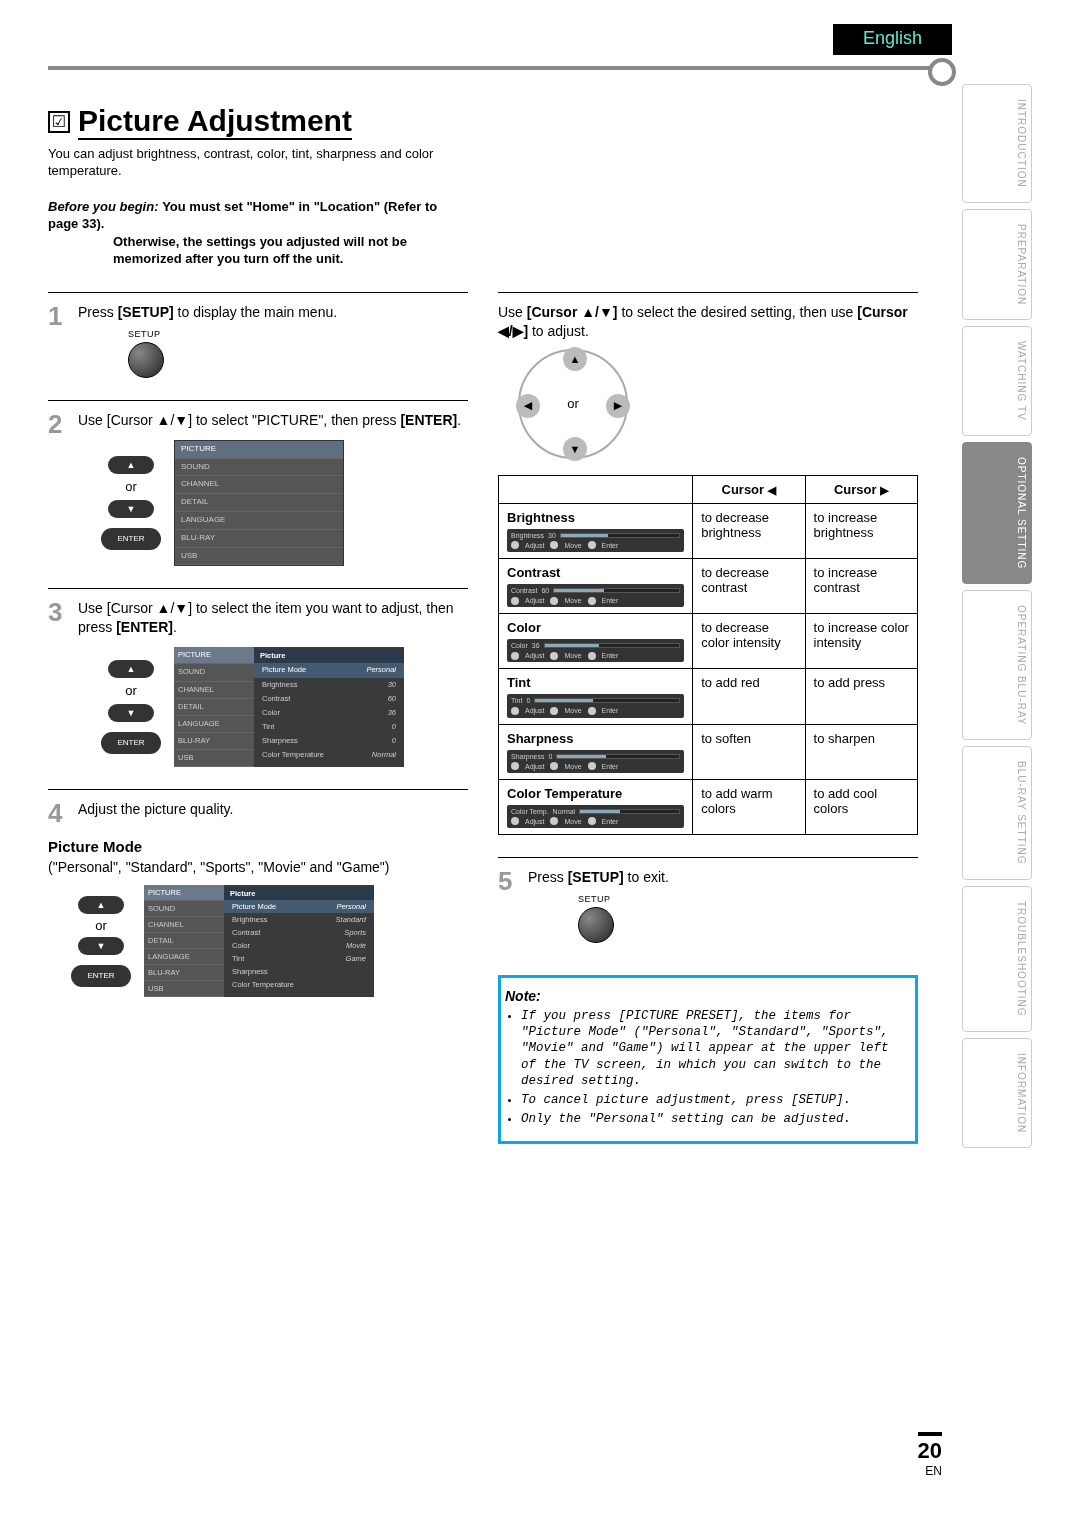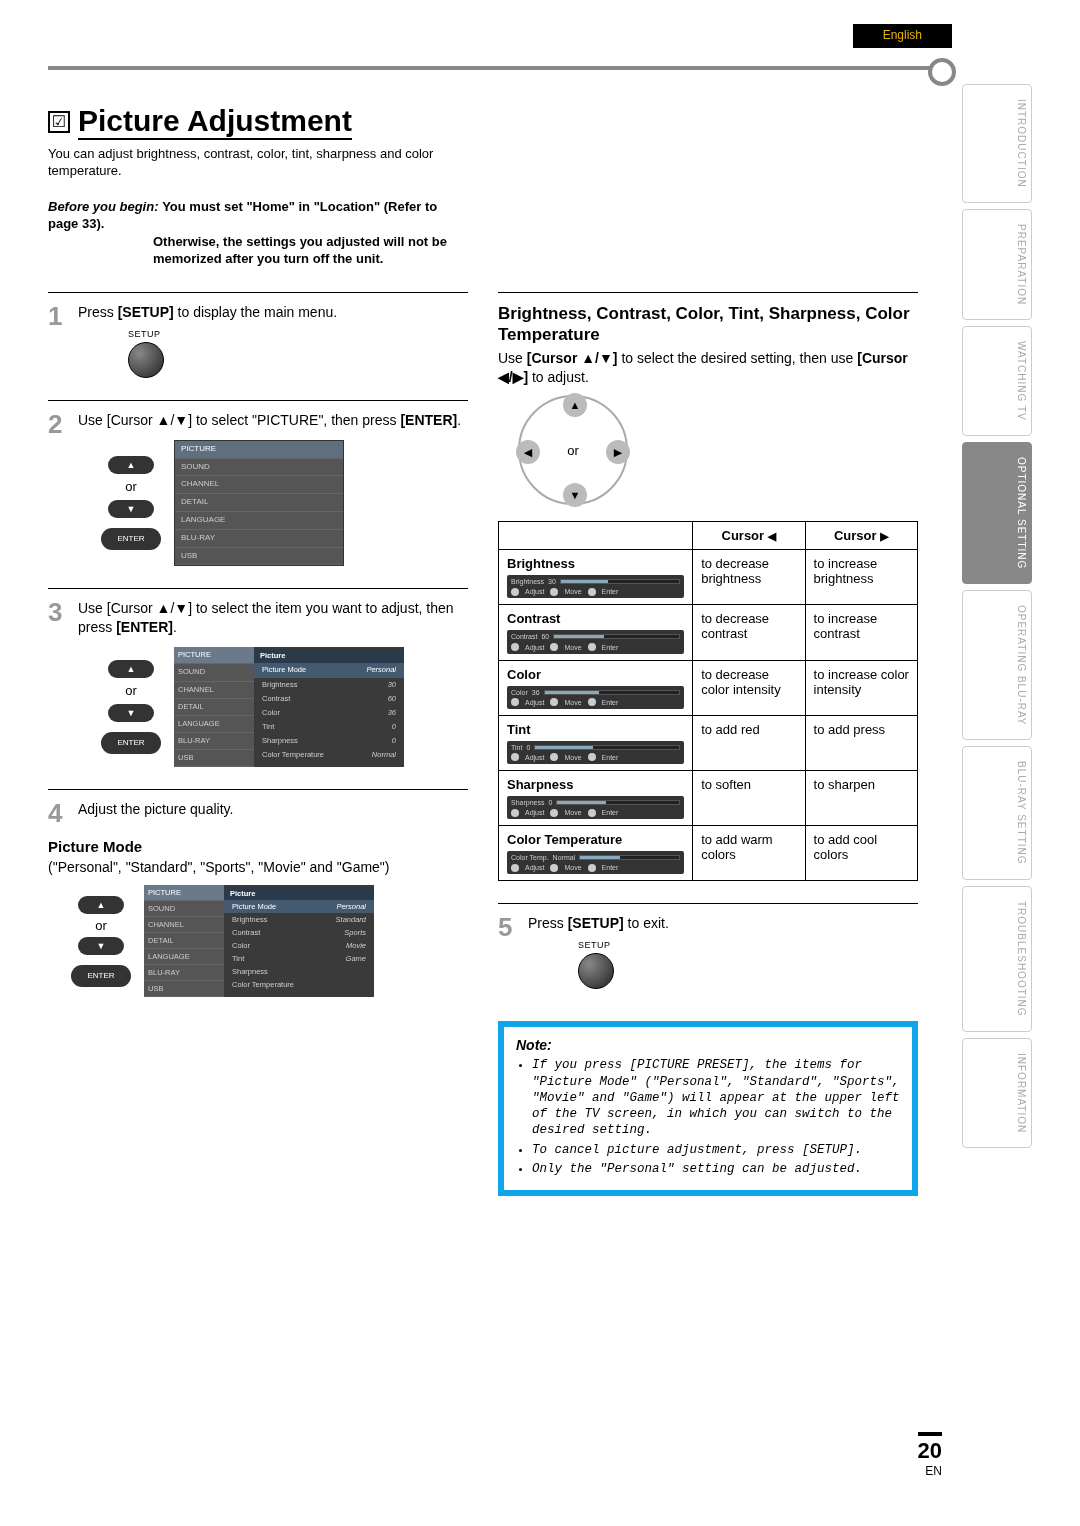--- a/index.html
+++ b/index.html
@@ -11,23 +11,23 @@
     position: relative;
     color: #000;
   }
   .page {
     position: absolute;
     left: 48px; top: 24px; right: 48px; bottom: 48px;
   }
   .header-tab {
     position: absolute;
     top: 0; right: 80px;
-    background: #000; color: #eab308;
+    background: #000; color: #5eead4;
     padding: 4px 30px 6px 30px;
-    font-size: 12px;
+    font-size: 18px;
   }
   .header-line {
     position: absolute;
     top: 42px; left: 0; right: 80px;
     height: 10px; border-top: 4px solid #888;
   }
   .header-line::after {
     content:"";
     position:absolute; right:-4px; top:-12px;
     width:20px; height:20px; border:4px solid #888; border-radius:50%; background:#fff;
@@ -53,21 +53,21 @@
   .title-row { display:flex; align-items:center; gap:8px; margin-bottom:6px; }
   .check-icon {
     width:22px; height:22px; border:2px solid #000; display:inline-flex;
     align-items:center; justify-content:center; font-size:16px; line-height:1;
   }
   h1.title { font-size:30px; font-weight:bold; border-bottom:2px solid #000; flex:0 0 auto; }
   .intro { font-size:13px; font-weight:normal; max-width:420px; margin-bottom:18px; line-height:1.3; }
   .before { font-size:13px; max-width:420px; margin-bottom:22px; line-height:1.35; }
   .before .lbl { font-weight:bold; font-style:italic; }
   .before .body { font-weight:bold; display:inline; }
-  .before .cont { display:block; margin-left:105px; font-weight:bold; }
+  .before .cont { display:block; margin-left:65px; font-weight:bold; }
   .columns { display:flex; gap:30px; }
   .col { flex:1 1 0; }
   .col-left { max-width:420px; }
   .col-right { max-width:420px; }
   .rule { border:none; border-top:1px solid #000; margin:2px 0 10px 0; }
   .step { display:flex; gap:10px; margin-bottom:8px; font-size:14px; line-height:1.35; }
   .step-num { font-size:26px; font-weight:bold; color:#999; width:20px; flex:0 0 20px; line-height:1; }
   .step-body { flex:1; }
   .bold { font-weight:bold; }
   .setup-btn-wrap { margin:6px 0 14px 50px; text-align:left; }
@@ -126,21 +126,21 @@
   table.adjust td.label-cell { width:190px; }
   .param-name { font-weight:bold; font-size:13px; margin-bottom:4px; }
   .osd {
     background:#333; color:#ccc; font-size:7px; padding:2px 4px; border-radius:2px;
     line-height:1.3;
   }
   .osd .val-row { display:flex; justify-content:space-between; align-items:center; gap:4px; }
   .osd .bar { flex:1; height:5px; background:linear-gradient(to right,#8ab 40%, #222 40%); border:1px solid #555; }
   .osd .foot { display:flex; gap:6px; align-items:center; margin-top:1px; }
   .osd .foot .ic { width:8px;height:8px;border-radius:50%;background:#ccc; }
-  .note-box { border:6px solid #0ea5e9; padding:10px 12px; margin-top:18px; font-size:12.5px; }
+  .note-box { border:3px solid #0ea5e9; padding:10px 4px; margin-top:18px; font-size:12.5px; }
   .note-box .note-lbl { font-style:italic; font-weight:bold; font-size:14px; margin-bottom:4px; }
   .note-box ul { list-style:disc; margin-left:16px;font-family:Liberation Mono, monospace; }
   .note-box li { font-style:italic; margin-bottom:3px; line-height:1.3; }
   .page-foot {
     position:absolute; bottom:0; right:90px; text-align:right;
   }
   .page-num { font-size:22px; font-weight:bold; border-top:4px solid #000; padding-top:2px; }
   .page-lang { font-size:12px; }
   .tri { font-size:11px; }
 </style>
@@ -344,21 +344,20 @@
                   <span>Color Temperature</span>
                   <span class="val"></span>
                 </div>
               </div>
             </div>
         </div>
       </div>
 
       <div class="col col-right">
         <hr class="rule">
-        <h2 class="right-head">Brightness, Contrast, Color, Tint, Sharpness, Color Temperature</h2>
         <p class="sub-intro">
           Use <span class="bold">[Cursor ▲/▼]</span> to select the desired setting, then use <span class="bold">[Cursor ◀/▶]</span> to adjust.
         </p>
 
         <div class="dpad-ring">
           <span class="ring-or">or</span>
           <span class="a up">▲</span>
           <span class="a dn">▼</span>
           <span class="a lf">◀</span>
           <span class="a rt">▶</span>

